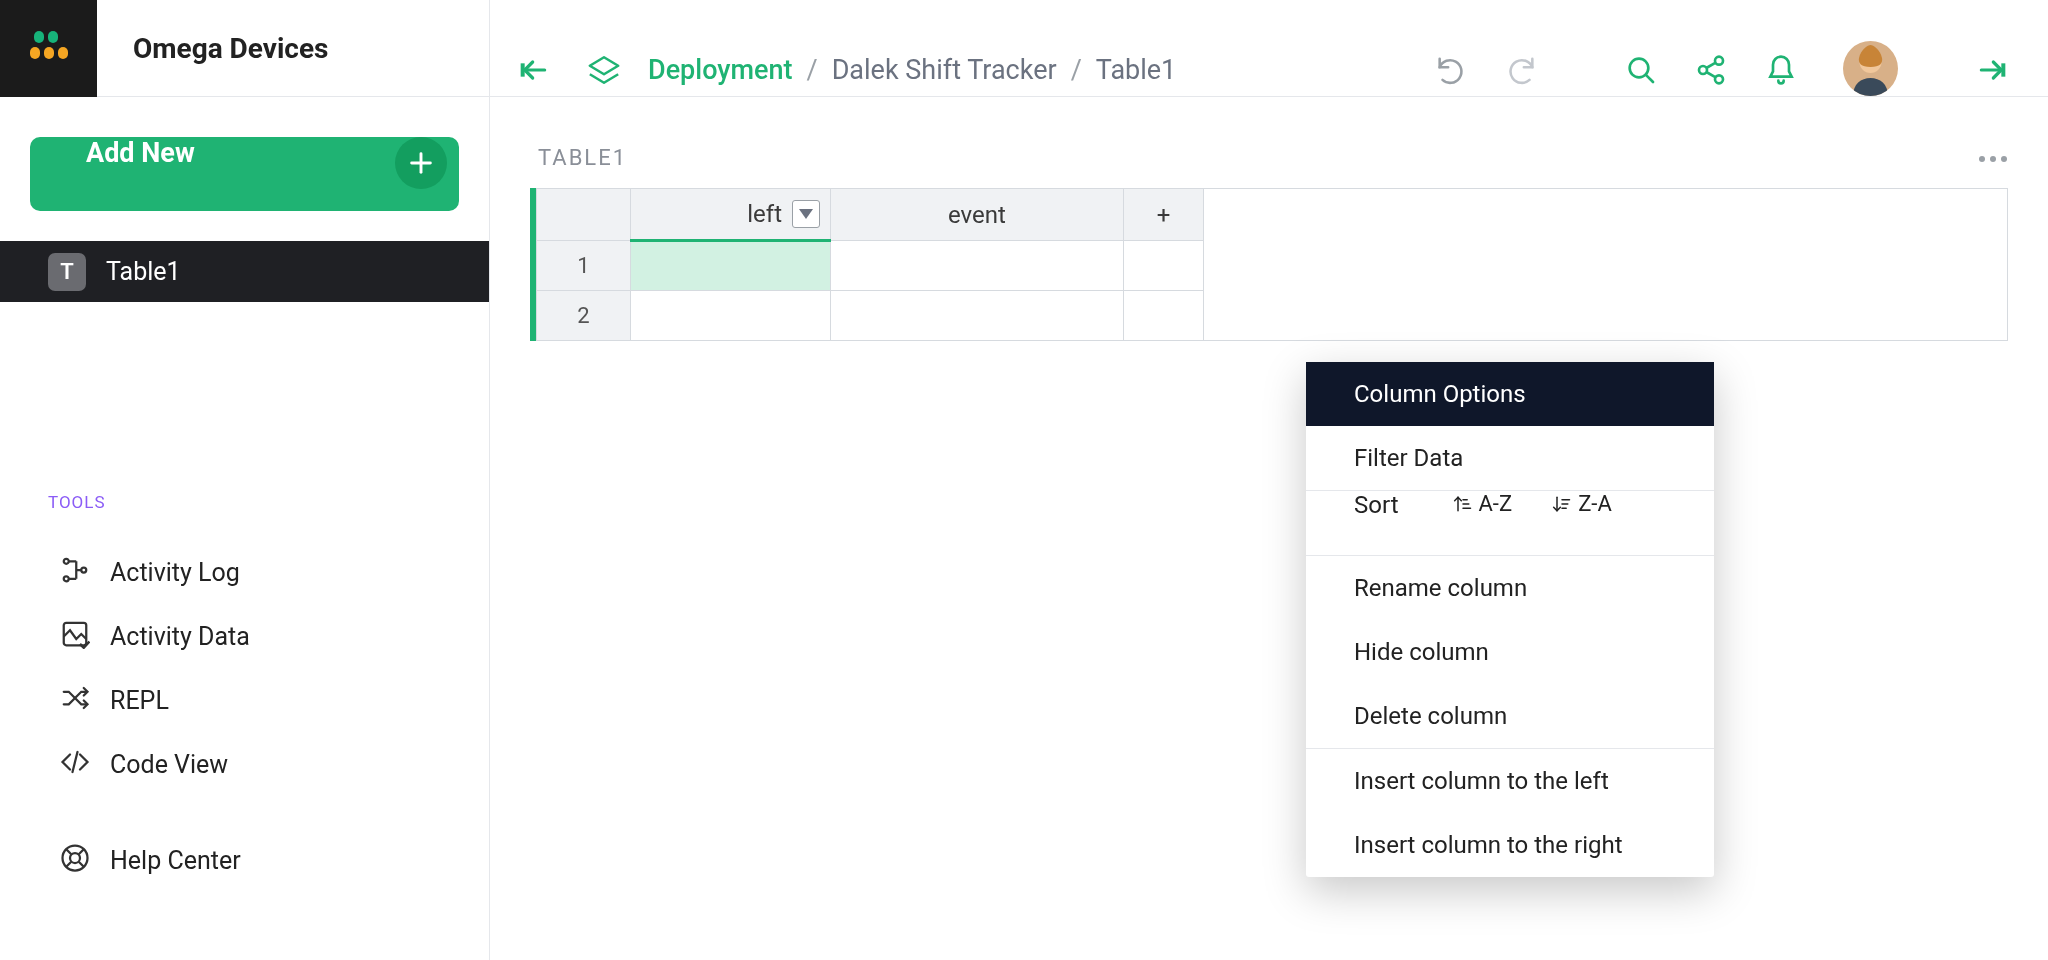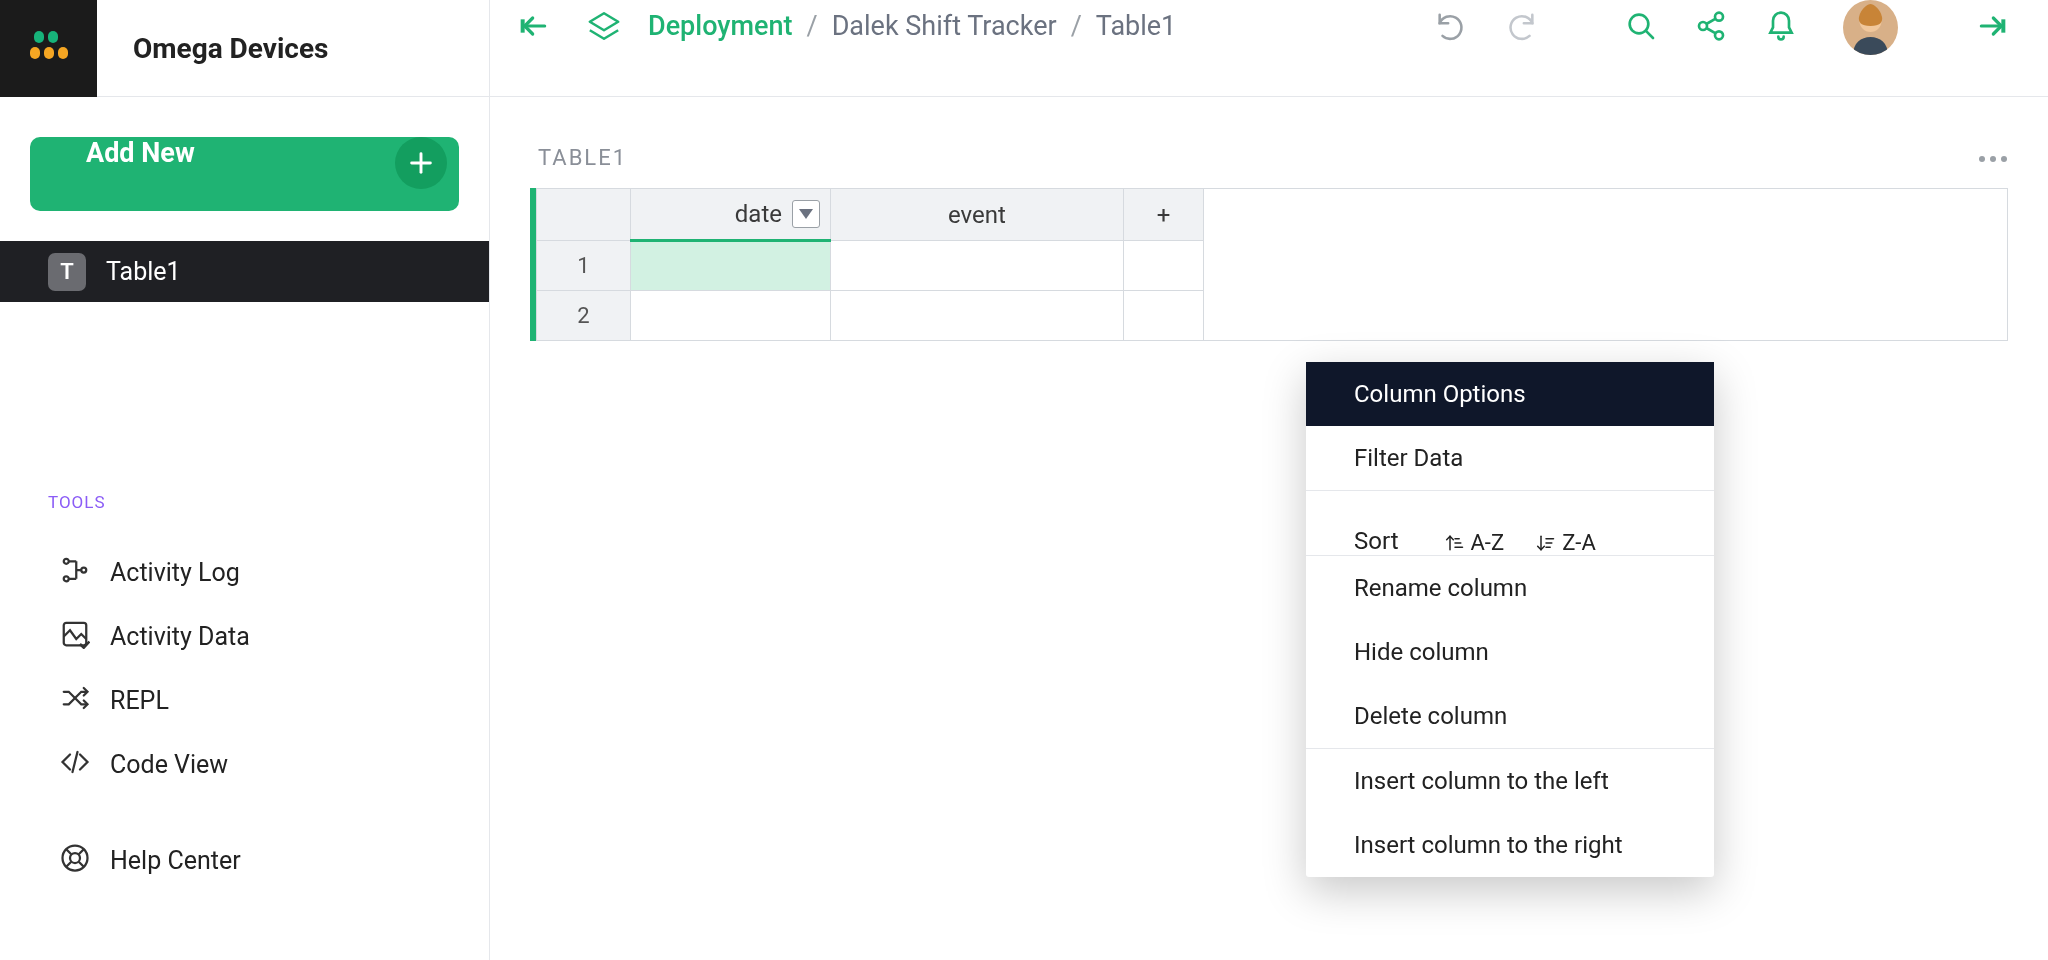--- a/index.html
+++ b/index.html
@@ -25,21 +25,21 @@
   .nav-label { font-size: 25px; }
 
   .tools-block { margin-top: 190px; }
   .tools-header { font-size: 17px; letter-spacing: 1px; color: #8b5cf6; padding-left: 48px; margin-bottom: 28px; }
   .tool-item { height: 64px; display: flex; align-items: center; padding-left: 60px; gap: 20px; cursor: pointer; }
   .tool-item .tool-label { font-size: 25px; color: #222; }
   .tool-icon svg { stroke: #333; }
 
   
   .main { flex: 1; display: flex; flex-direction: column; min-width: 0; }
-  .topbar { height: 97px; border-bottom: 1px solid #e5e7eb; display: flex; align-items: flex-start; padding: 0 30px 0 18px; gap: 18px; }
+  .topbar { height: 97px; border-bottom: 1px solid #e5e7eb; display: flex; align-items: flex-end; padding: 0 30px 0 18px; gap: 18px; }
   .topbar-left { display: flex; align-items: center; gap: 18px; }
   .breadcrumb { display: flex; align-items: center; font-size: 27px; gap: 14px; }
   .breadcrumb .crumb-link { color: #1fb373; font-weight: 500; }
   .breadcrumb .sep { color: #9aa0a6; }
   .breadcrumb .crumb { color: #6b7280; }
   .topbar-spacer { flex: 1; }
   .topbar-icon { width: 52px; height: 52px; display: flex; align-items: center; justify-content: center; cursor: pointer; border-radius: 8px; }
   .topbar-icon svg { stroke: #1fb373; }
   .topbar-icon.disabled svg { stroke: #c3c7cd; }
   .topbar-icon.gray svg { stroke: #9aa0a6; }
@@ -71,21 +71,21 @@
   .grid-table td { height: 50px; font-size: 22px; text-align: center; color: #555; }
   .grid-table td.rownum { background: #f0f2f4; }
   .grid-table td.selected-cell { background: #d2f1e2; }
   .grid-rest { flex: 1; border: 1px solid #d6dadf; border-left: none; }
 
   
   .ctx-menu { position: absolute; left: 816px; top: 265px; width: 408px; background: #fff; box-shadow: 0 14px 44px rgba(0,0,0,0.22); border-radius: 3px; z-index: 10; }
   .ctx-item { height: 64px; display: flex; align-items: center; padding: 0 48px; font-size: 24px; cursor: pointer; }
   .ctx-item.hl { background: #0f172a; color: #fff; }
   .ctx-sep { height: 1px; background: #e5e7eb; }
-  .ctx-sort { display: flex; align-items: flex-end; gap: 32px; }
+  .ctx-sort { display: flex; align-items: flex-start; gap: 40px; }
   .sort-opt { display: flex; align-items: center; gap: 6px; font-size: 22px; }
   .ctx-sort .sort-label { margin-right: 14px; }
 </style>
 </head>
 <body>
 
 <aside class="sidebar">
   <div class="sidebar-header">
     <div class="logo-box">
       <svg width="42" height="42" viewBox="0 0 42 42">
@@ -270,21 +270,21 @@
       </div>
     </div>
 
     <div class="grid-wrap">
       <table class="grid-table">
         <thead>
           <tr>
             <th class="col-rownum blank-corner"></th>
             <th class="col-data th-date">
               <div class="th-inner date-col">
-                <span>date</span>
+                <span>left</span>
                 <span class="dropdown-chevron">
                   <svg width="14" height="10" viewBox="0 0 14 10">
                       <polygon points="0,0 14,0 7,10"></polygon>
                     </svg>
                 </span>
               </div>
             </th>
             <th class="col-event">
               <div class="th-inner">
                   <span>event</span>

